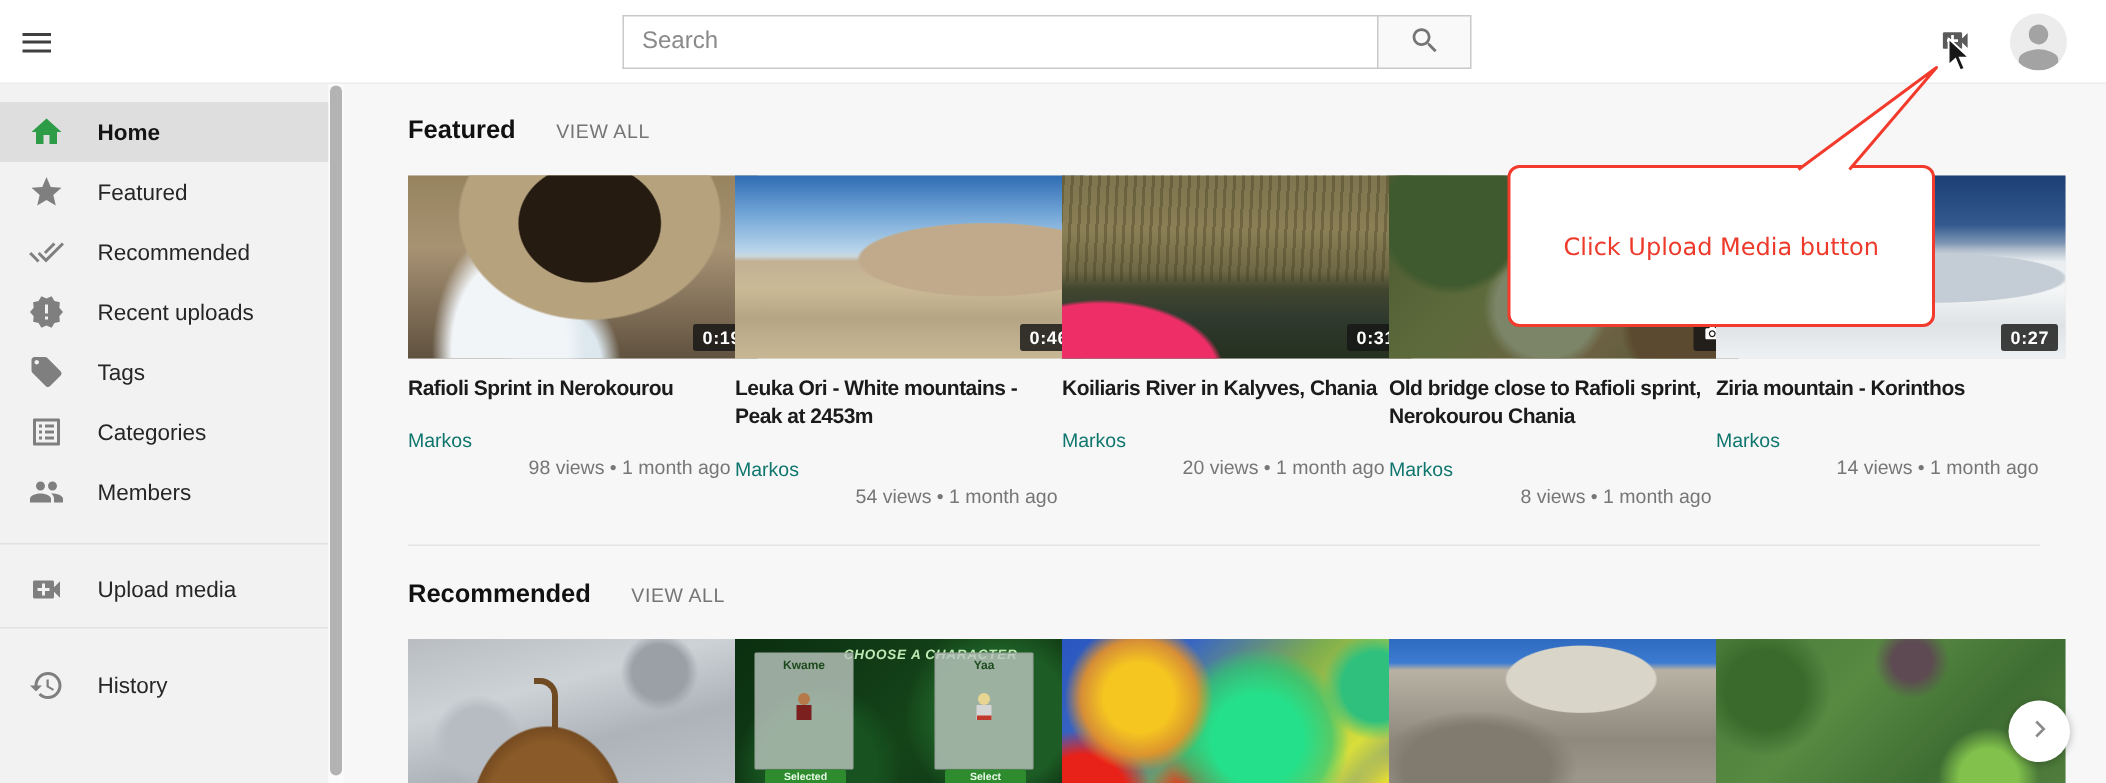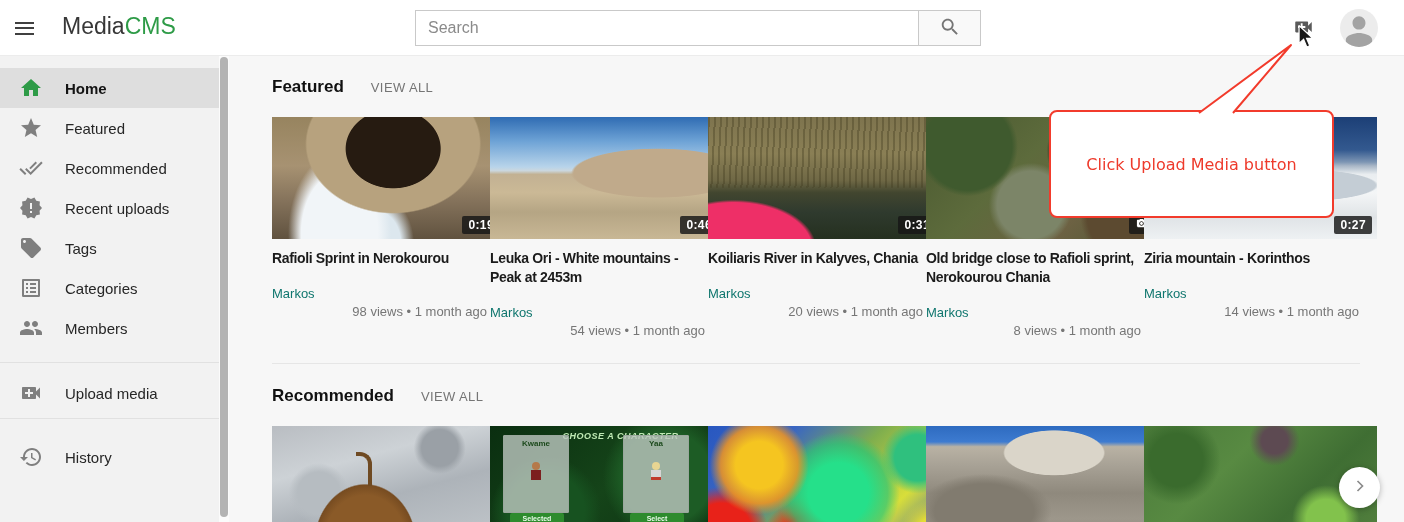--- a/index.html
+++ b/index.html
@@ -119,41 +119,40 @@
       radial-gradient(ellipse 85px 38px at 55% 22%, #dad5c9 0 58%, rgba(218,213,201,0) 60%),
       radial-gradient(ellipse 90px 50px at 25% 70%, #817b6f 0 55%, rgba(129,123,111,0) 75%),
       linear-gradient(180deg, #2e6bc0 0%, #3d7bd0 13%, #b9b2a4 17%, #a8a296 32%, #8f897d 55%, #9d978b 76%, #88837a 100%); }
   .t-r5 { background-image:
       radial-gradient(circle 42px at 78% 76%, #82c24c 0 46%, rgba(130,194,76,0) 80%),
       radial-gradient(circle 55px at 14% 28%, #3a6b2d 0 48%, rgba(58,107,45,0) 80%),
       radial-gradient(circle 36px at 56% 12%, #5d4a52 0 36%, rgba(93,74,82,0) 70%),
       linear-gradient(135deg, #4a7a3a 0%, #588a42 35%, #3f6e33 65%, #55823f 100%); }
 
   
-  .callout { position:absolute; left:1049px; top:110px; width:285px; height:108px; background:#fff;
+  .callout { position:absolute; left:1005px; top:110px; width:285px; height:108px; background:#fff;
              border:2px solid #f23b2c; border-radius:8px; z-index:30; display:flex; align-items:center; justify-content:center; }
   .callout-text { font-family:"DejaVu Sans", sans-serif; font-size:16px; color:#ee3a2b; }
   .overlay-svg { position:absolute; left:0; top:0; width:1404px; height:522px; z-index:31; pointer-events:none; }
   .cursor-svg { position:absolute; left:1297px; top:25px; z-index:40; pointer-events:none; }
 
   
   .next-btn { position:absolute; left:1339px; top:467px; width:41px; height:41px; border-radius:50%;
               background:#fff; border:none; box-shadow:0 1px 6px rgba(0,0,0,.28); z-index:15; cursor:pointer;
               display:flex; align-items:center; justify-content:center; }
 </style>
 </head>
 <body>
 
 <div class="topbar">
   <button class="hamburger">
       <span></span>
       <span></span>
       <span></span>
     </button>
-  <div class="logo"><span>Media</span><span class="green">CMS</span></div>
   <div class="searchwrap">
     <input type="text" placeholder="Search" style="">
     <button class="searchbtn">
       <span>
         <svg width="22" height="22" viewBox="0 0 24 24" fill="#757575">
             <path d="M15.5 14h-.79l-.28-.27C15.41 12.59 16 11.11 16 9.5 16 5.91 13.09 3 9.5 3S3 5.91 3 9.5 5.91 16 9.5 16c1.61 0 3.09-.59 4.23-1.57l.27.28v.79l5 4.99L20.49 19l-4.99-5zm-6 0C7.01 14 5 11.99 5 9.5S7.01 5 9.5 5 14 7.01 14 9.5 11.99 14 9.5 14z"></path>
           </svg>
       </span>
     </button>
   </div>

